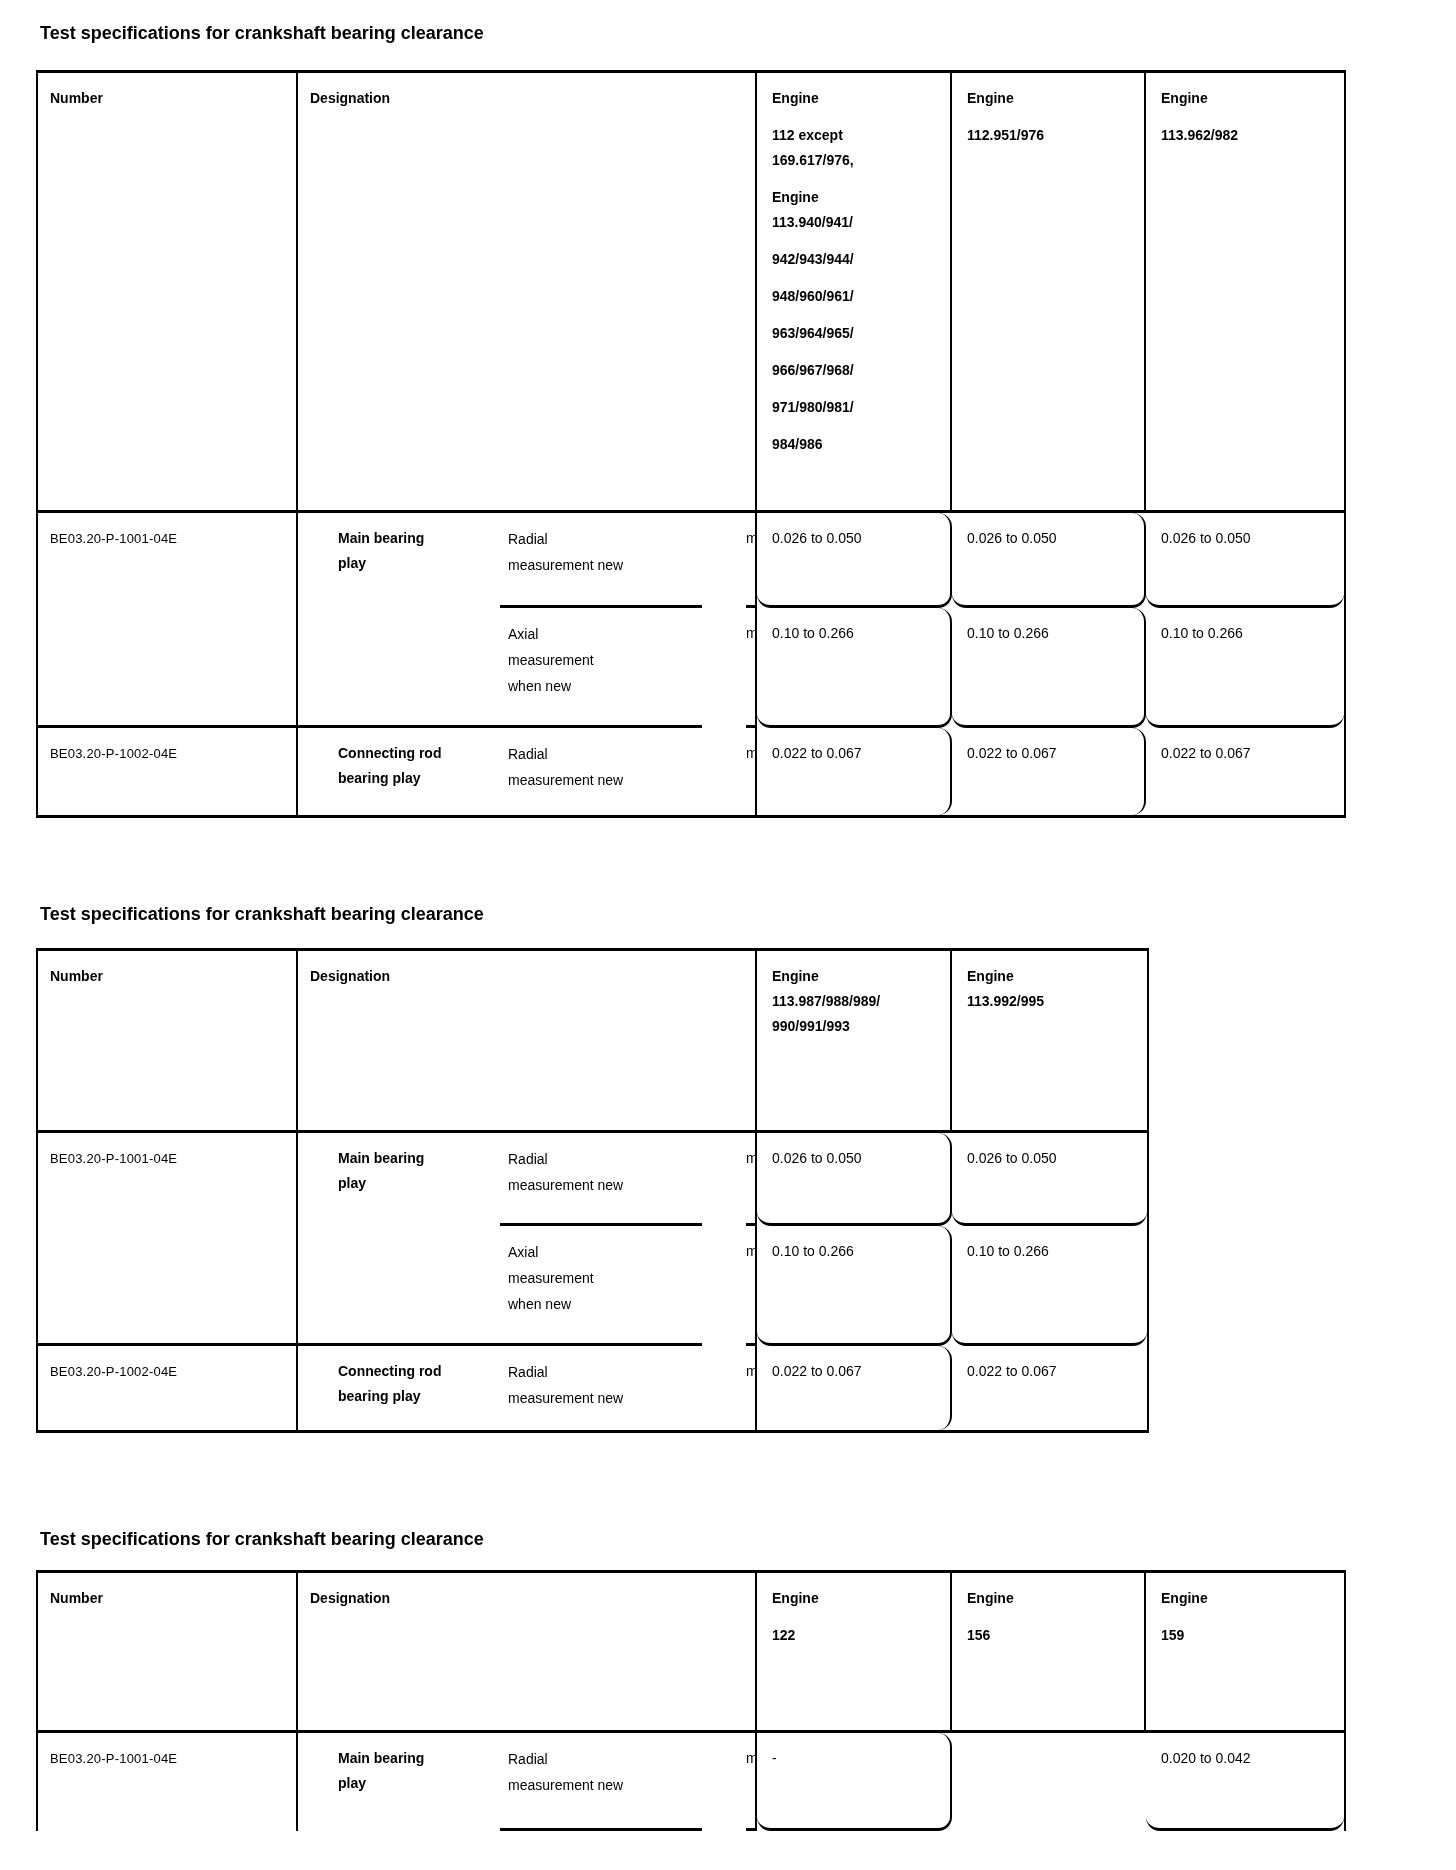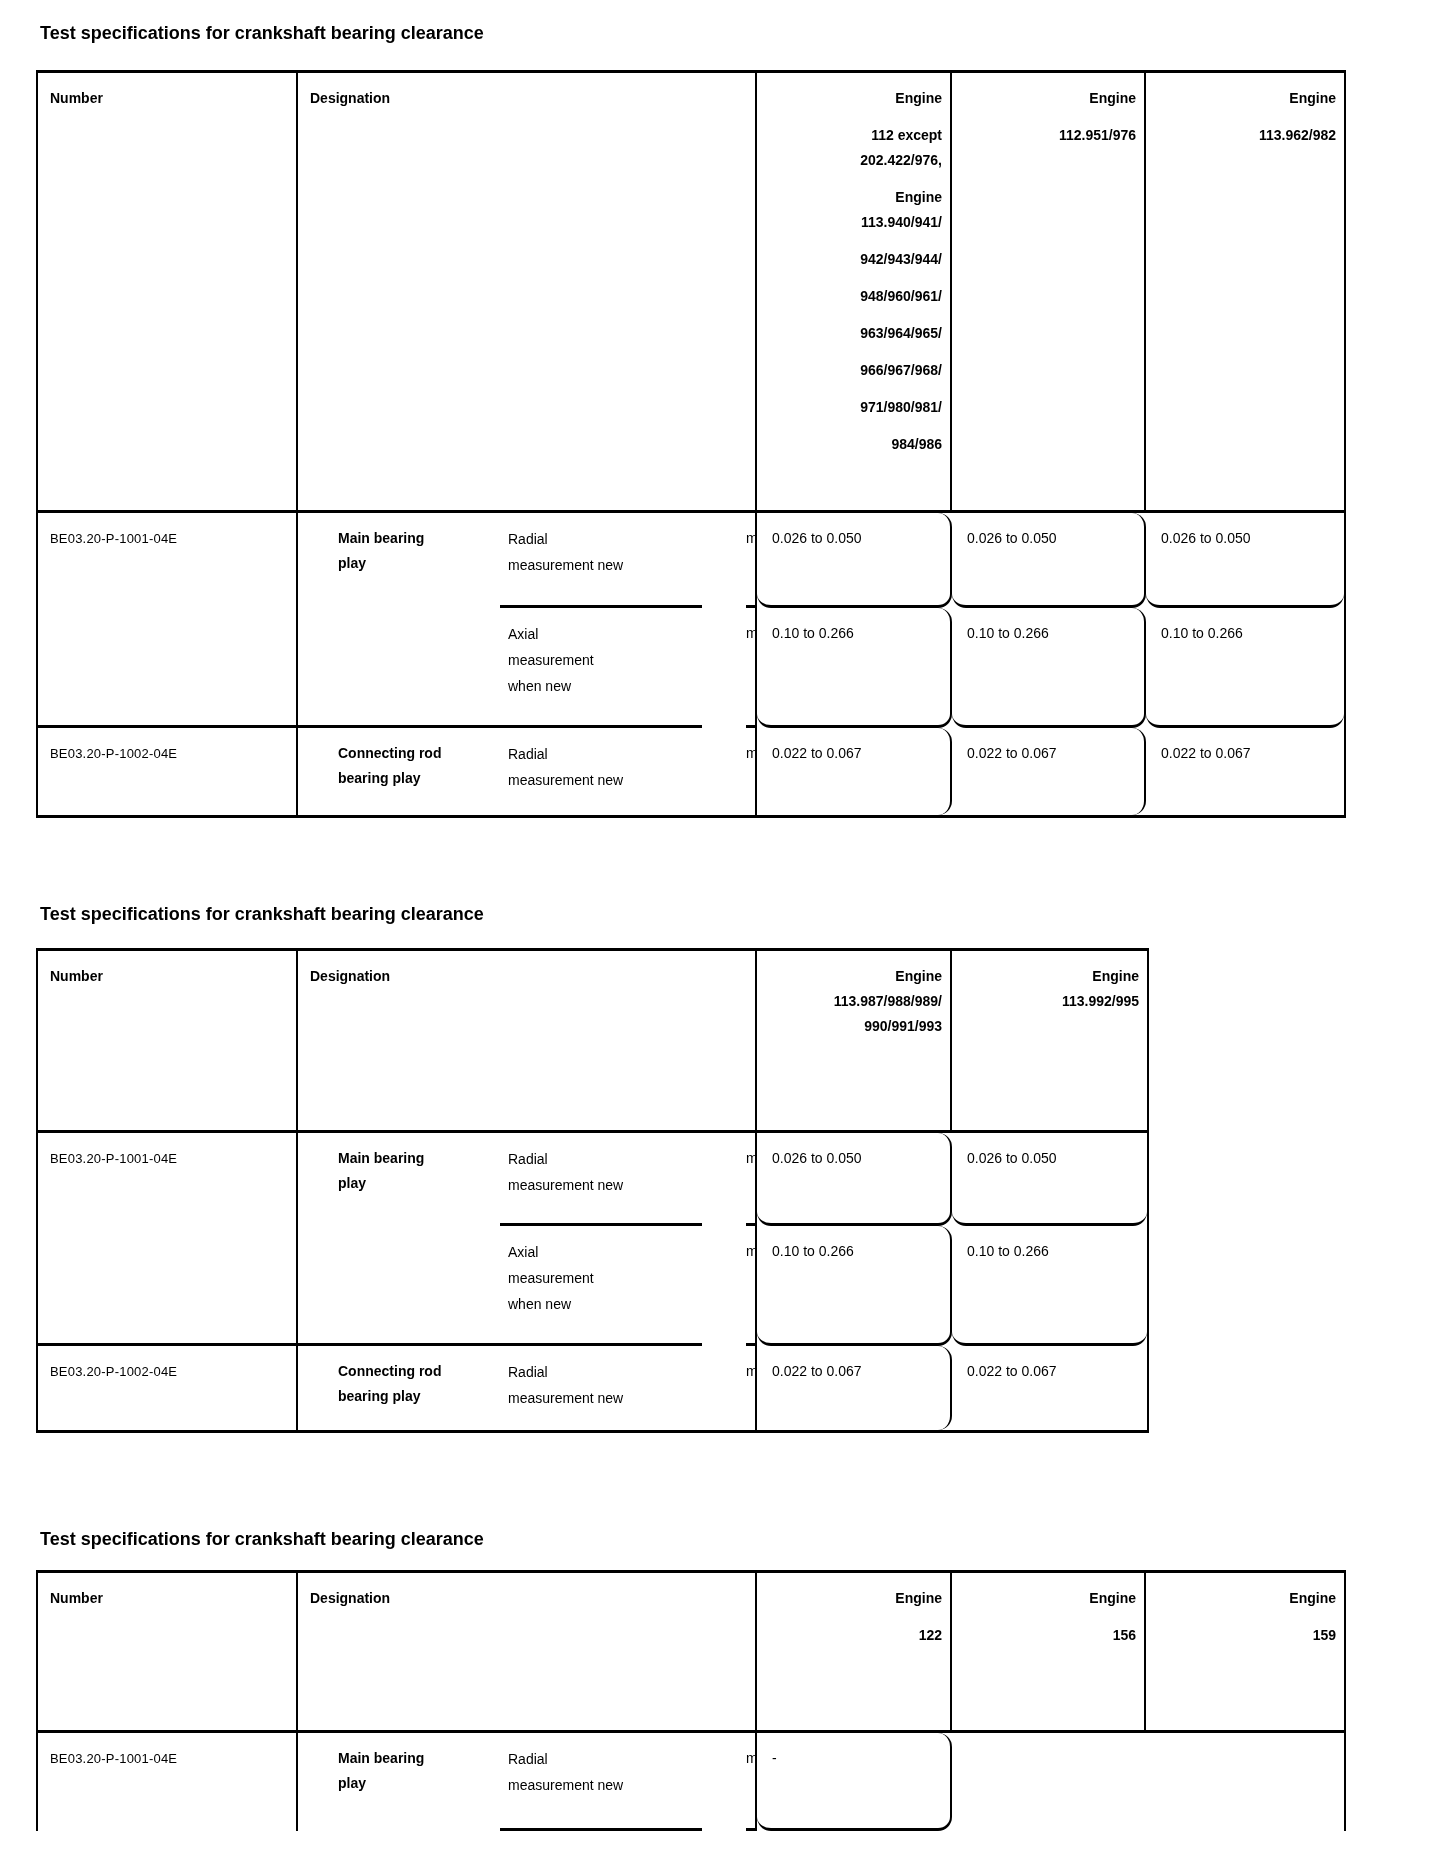--- a/index.html
+++ b/index.html
@@ -22,42 +22,42 @@
   }
   .hcell{font-weight:bold;}
   .bR{border-right:2px solid #000;}
   .bB{border-bottom:3px solid #000;}
   .num-cell{font-size:13px;letter-spacing:.2px;}
   .label-cell{padding-left:40px;font-weight:bold;}
   .meas-cell{padding-left:8px;line-height:26px;}
   .unit-cell{padding-left:0;padding-right:4px;margin-left:44px;}
   .value-cell{padding-left:15px;white-space:nowrap;border-radius:14px;}
   .eng-h{padding-left:15px;}
-  .para{margin:0 0 12px 0;text-align:right;}
+  .para{margin:0 0 12px 0;}
   .para div{min-height:25px;}
 </style>
 </head>
 <body>
 
 <div class="page">
   <div class="title" style="top:22px">Test specifications for crankshaft bearing clearance</div>
   <div class="title" style="top:903px">Test specifications for crankshaft bearing clearance</div>
   <div class="title" style="top:1528px">Test specifications for crankshaft bearing clearance</div>
 
   <div id="tbl-slot-0">
       <div class="tbl" style="top: 70px; left: 36px; grid-template-columns: 260px 202px 202px 55px 195px 194px 198px; grid-template-rows: 440px 95px 120px 87px;">
         <div class="cell hcell bR bB" style="grid-area: 1 / 1;">Number</div>
         <div class="cell hcell bR bB" style="grid-area: 1 / 2 / auto / 5;">Designation</div>
         <div class="cell hcell eng-h bB bR" style="grid-area: 1 / 5;">
           <div class="para">
             <div>Engine</div>
           </div>
           <div class="para">
             <div>112 except</div>
-            <div>202.422/976,</div>
+            <div>169.617/976,</div>
           </div>
           <div class="para">
             <div>Engine</div>
             <div>113.940/941/</div>
           </div>
           <div class="para">
             <div>942/943/944/</div>
           </div>
           <div class="para">
             <div>948/960/961/</div>
@@ -211,15 +211,16 @@
         <div class="cell label-cell" style="grid-area: 2 / 2 / 3;">
           <div>Main bearing</div>
           <div>play</div>
         </div>
         <div class="cell meas-cell bB" style="grid-area: 2 / 3;">
           <div>Radial</div>
           <div>measurement new</div>
         </div>
         <div class="cell unit-cell bR bB" style="grid-area: 2 / 4;">mm</div>
         <div class="cell value-cell bR bB" style="grid-area: 2 / 5;">-</div>
+        <div class="cell value-cell bB" style="grid-area: 2 / 7;">0.020 to 0.042</div>
       </div>
     </div>
 </div>
 
 </body></html>

